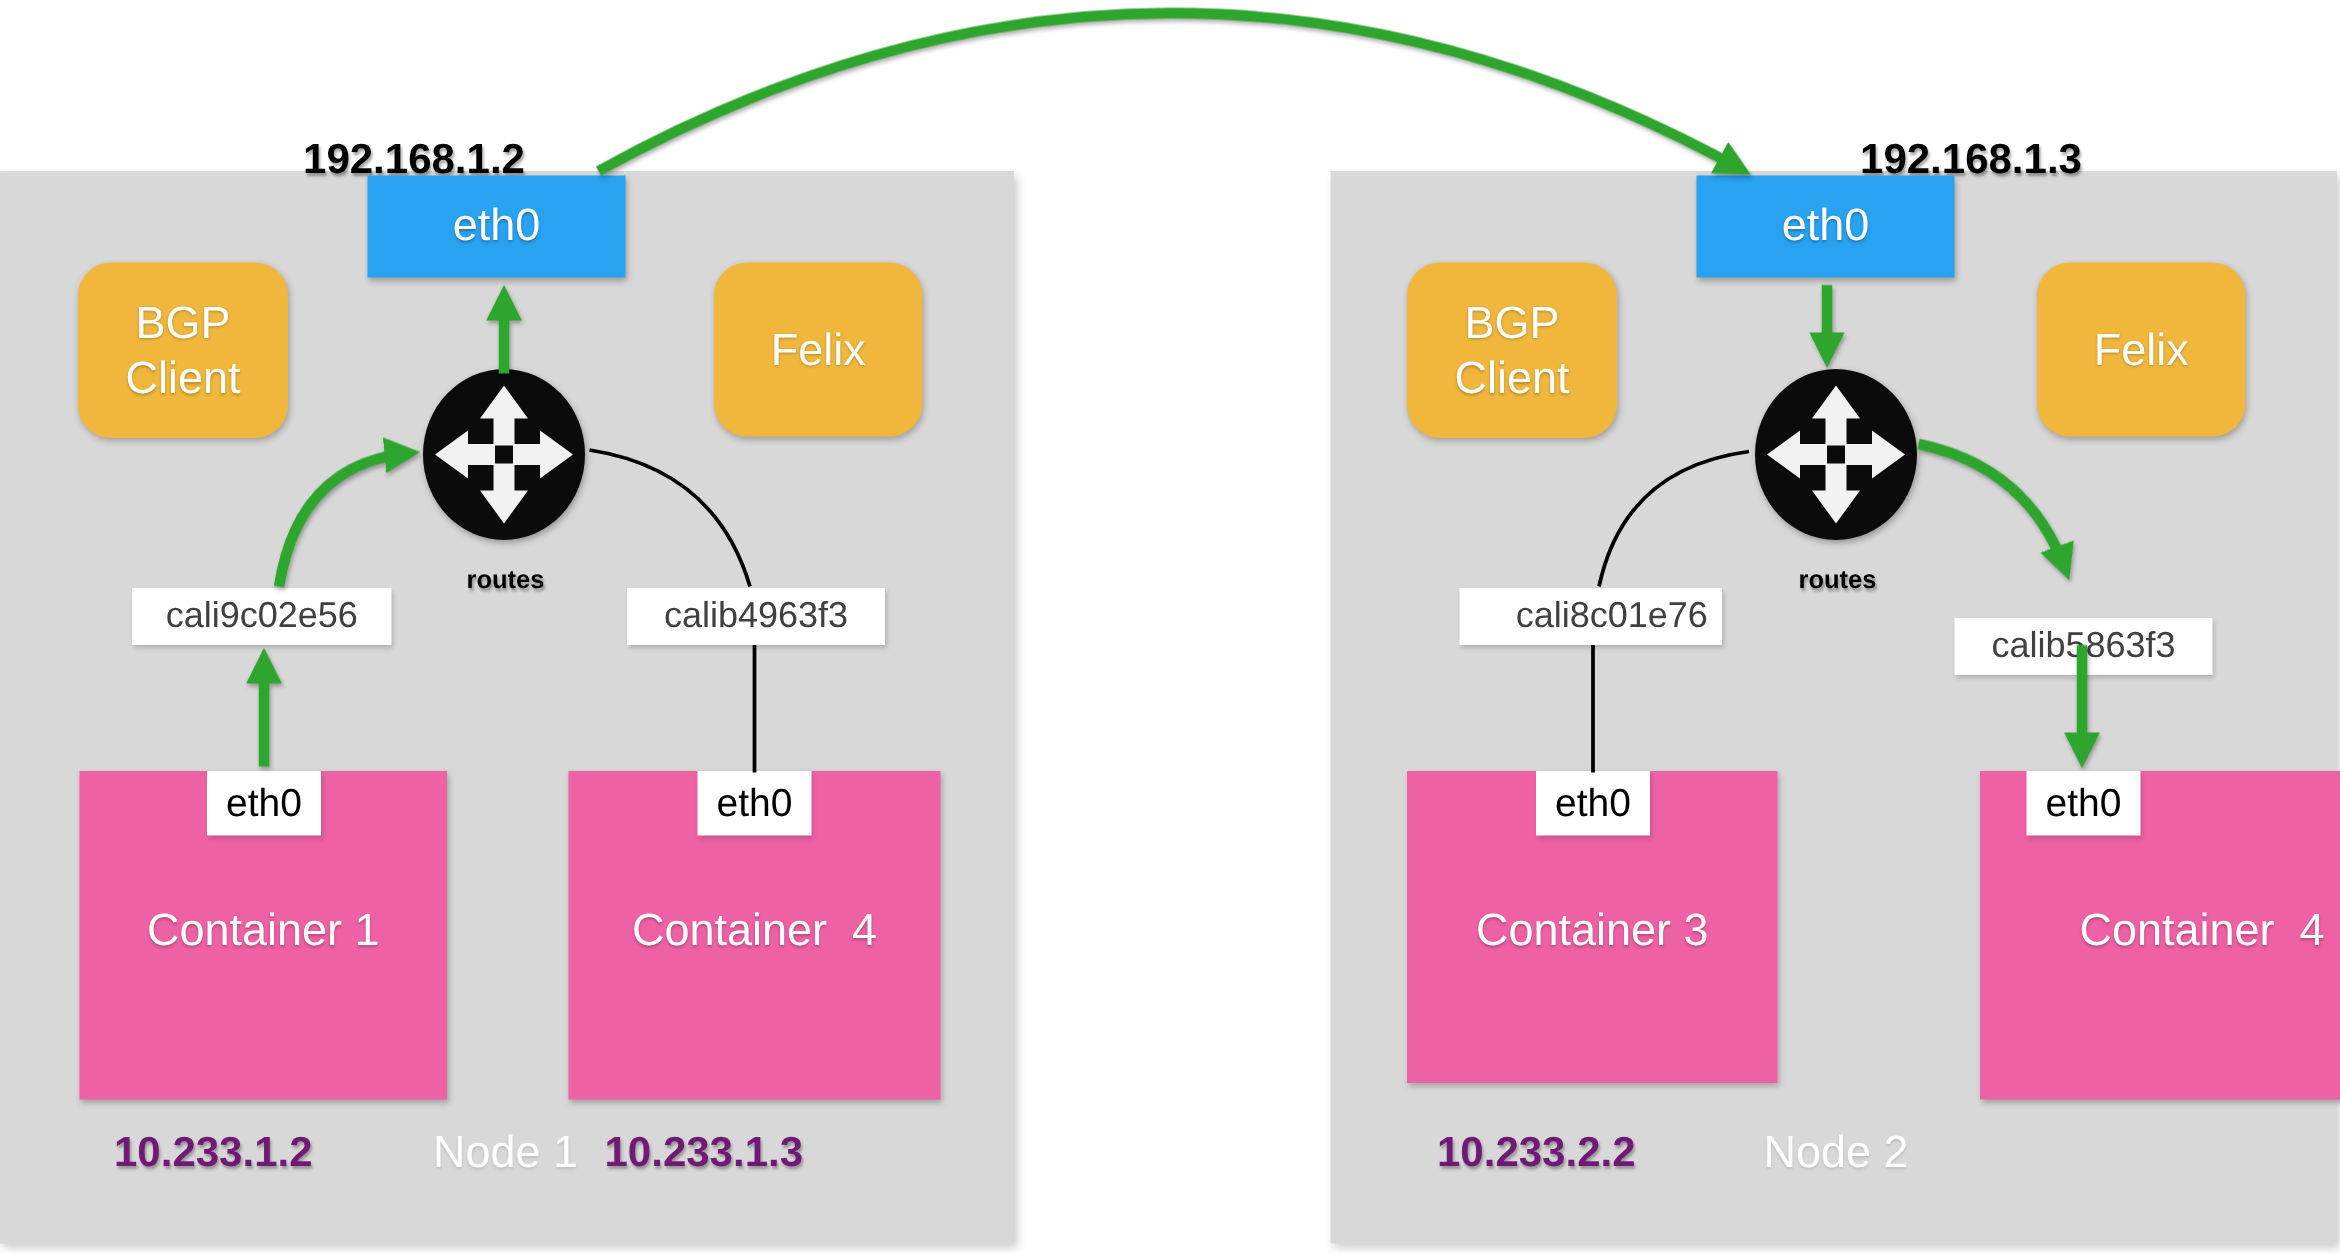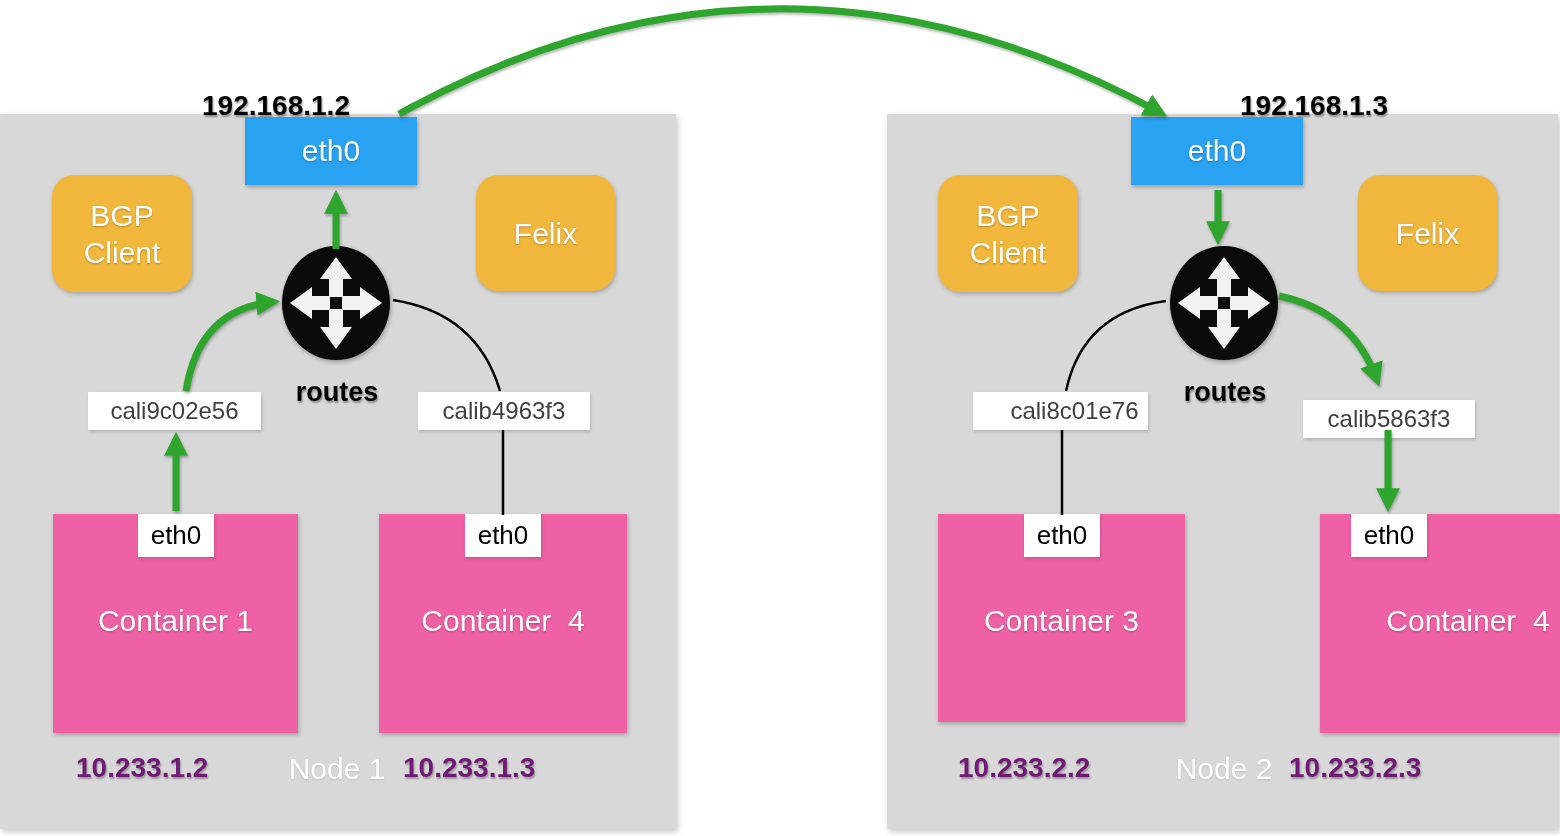--- a/index.html
+++ b/index.html
@@ -24,21 +24,21 @@
     box-shadow:1px 2px 4px rgba(0,0,0,0.28);
   }
   .service-box{
     background:#F0B73C;color:#fff;font-size:30px;line-height:37px;
     border-radius:22px;display:flex;flex-direction:column;
     align-items:center;justify-content:center;text-align:center;
     text-shadow:0 1px 2px rgba(0,0,0,0.25);
     box-shadow:1px 2px 4px rgba(0,0,0,0.25);
   }
   .routes-label{
-    font-size:27px;font-weight:bold;color:#000;text-align:center;
+    font-size:17px;font-weight:bold;color:#000;text-align:center;
     text-shadow:1px 2px 2px rgba(0,0,0,0.35);
   }
   .veth-label{
     background:#ffffff;color:#404040;font-size:24px;
     display:flex;align-items:center;justify-content:center;
     box-shadow:1px 2px 3px rgba(0,0,0,0.18);
   }
   .container-box{
     background:#EE61A5;
     box-shadow:1px 2px 4px rgba(0,0,0,0.25);
@@ -94,21 +94,21 @@
   <div class="abs service-box" style="left:1358px;top:175px;width:139px;height:116px;">
     <span>Felix</span>
   </div>
 
   <div class="abs routes-label" style="left:277px;top:377px;width:120px;">routes</div>
   <div class="abs routes-label" style="left:1165px;top:377px;width:120px;">routes</div>
 
   <div class="abs veth-label" style="left:88px;top:392px;width:173px;height:38px;">cali9c02e56</div>
   <div class="abs veth-label" style="left:418px;top:392px;width:172px;height:38px;">calib4963f3</div>
   <div class="abs veth-label" style="left:973px;top:392px;width:175px;height:38px;padding-left:28px;">cali8c01e76</div>
-  <div class="abs veth-label" style="left:1303px;top:400px;width:172px;height:38px;">calib5863f3</div>
+  <div class="abs veth-label" style="left:1303px;top:412px;width:172px;height:38px;">calib5863f3</div>
 
   <div class="abs container-box" style="left:53px;top:514px;width:245px;height:219px;">
     <div class="container-name">Container 1</div>
   </div>
   <div class="abs container-box" style="left:379px;top:514px;width:248px;height:219px;">
     <div class="container-name">Container  4</div>
   </div>
   <div class="abs container-box" style="left:938px;top:514px;width:247px;height:208px;">
     <div class="container-name">Container 3</div>
   </div>
@@ -117,21 +117,20 @@
   </div>
 
   <div class="abs ctr-eth-label" style="left:138px;top:514px;width:76px;height:43px;">eth0</div>
   <div class="abs ctr-eth-label" style="left:465px;top:514px;width:76px;height:43px;">eth0</div>
   <div class="abs ctr-eth-label" style="left:1024px;top:514px;width:76px;height:43px;">eth0</div>
   <div class="abs ctr-eth-label" style="left:1351px;top:514px;width:76px;height:43px;">eth0</div>
 
   <div class="abs ctr-ip" style="left:76px;top:752px;width:200px;">10.233.1.2</div>
   <div class="abs ctr-ip" style="left:403px;top:752px;width:200px;">10.233.1.3</div>
   <div class="abs ctr-ip" style="left:958px;top:752px;width:200px;">10.233.2.2</div>
-  <div class="abs ctr-ip" style="left:1289px;top:752px;width:200px;">10.233.2.3</div>
 
   <div class="abs node-name" style="left:237px;top:752px;width:200px;">Node 1</div>
   <div class="abs node-name" style="left:1124px;top:752px;width:200px;">Node 2</div>
 
   <svg id="wires" width="1560" height="836" viewBox="0 0 1560 836">
     <defs>
       <marker id="ah" viewBox="0 0 10 10" refX="7" refY="5" markerWidth="3.4" markerHeight="3.4" orient="auto">
         <path d="M0,0 L10,5 L0,10 Z" fill="#2EA52D"></path>
       </marker>
       <g id="routerIcon">

